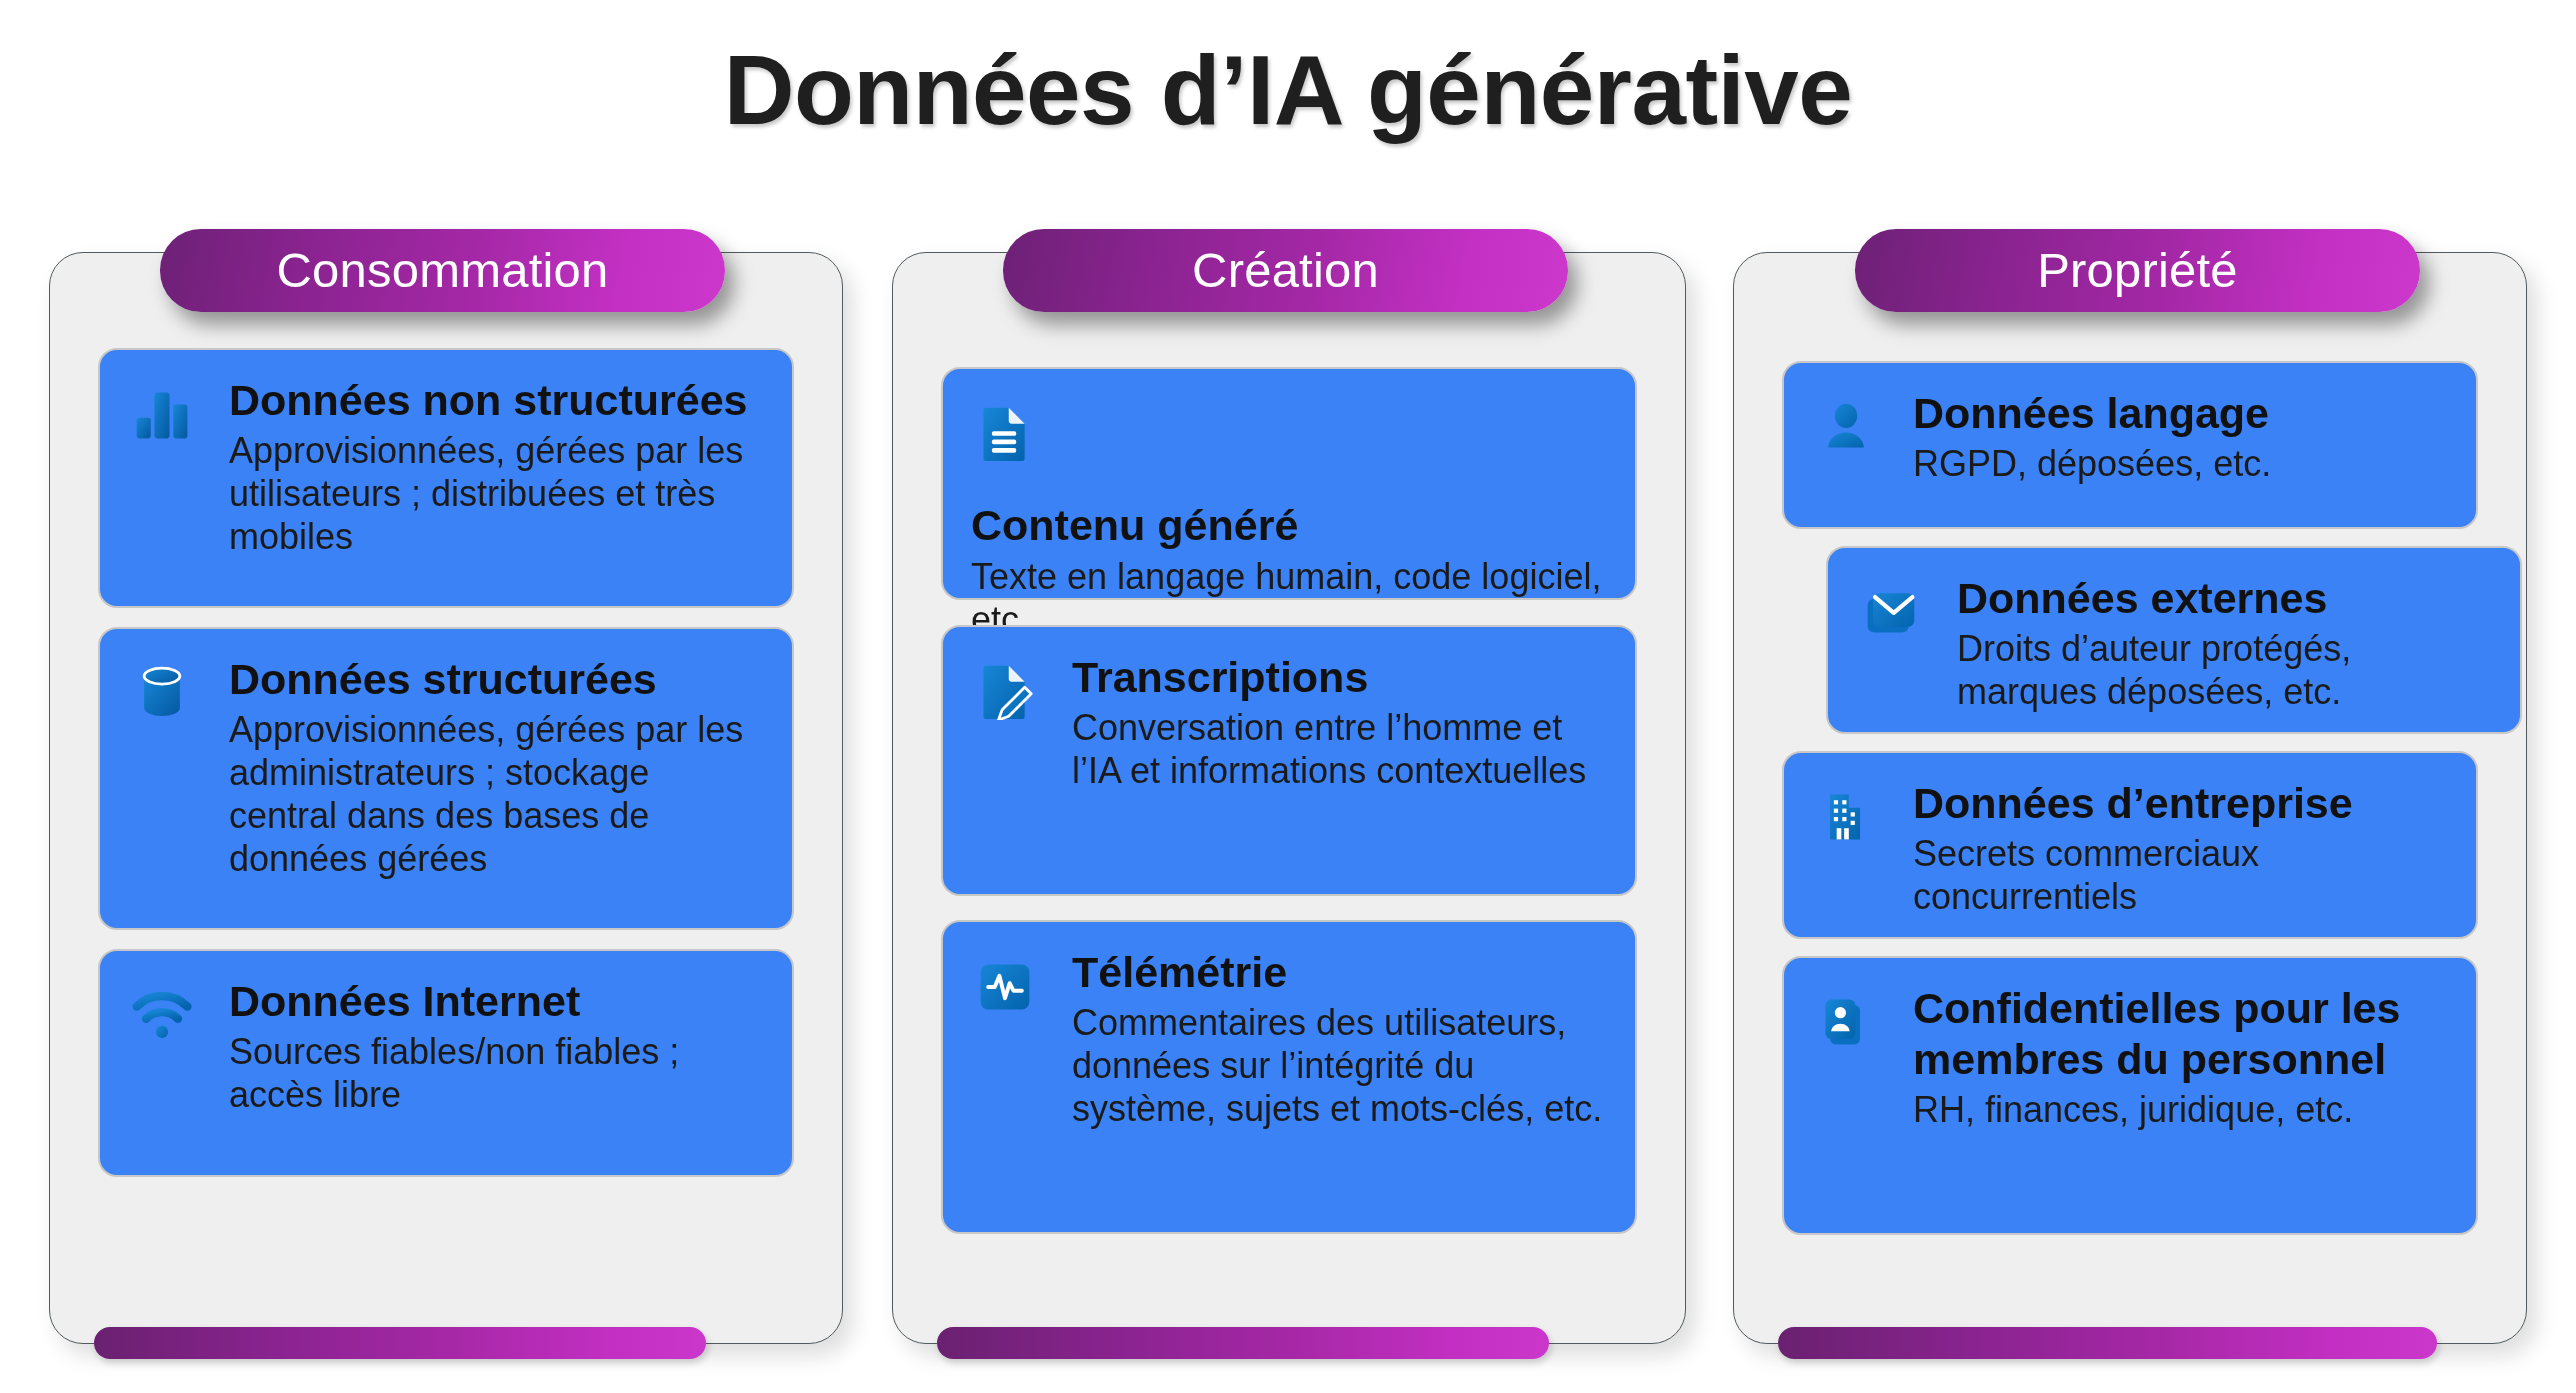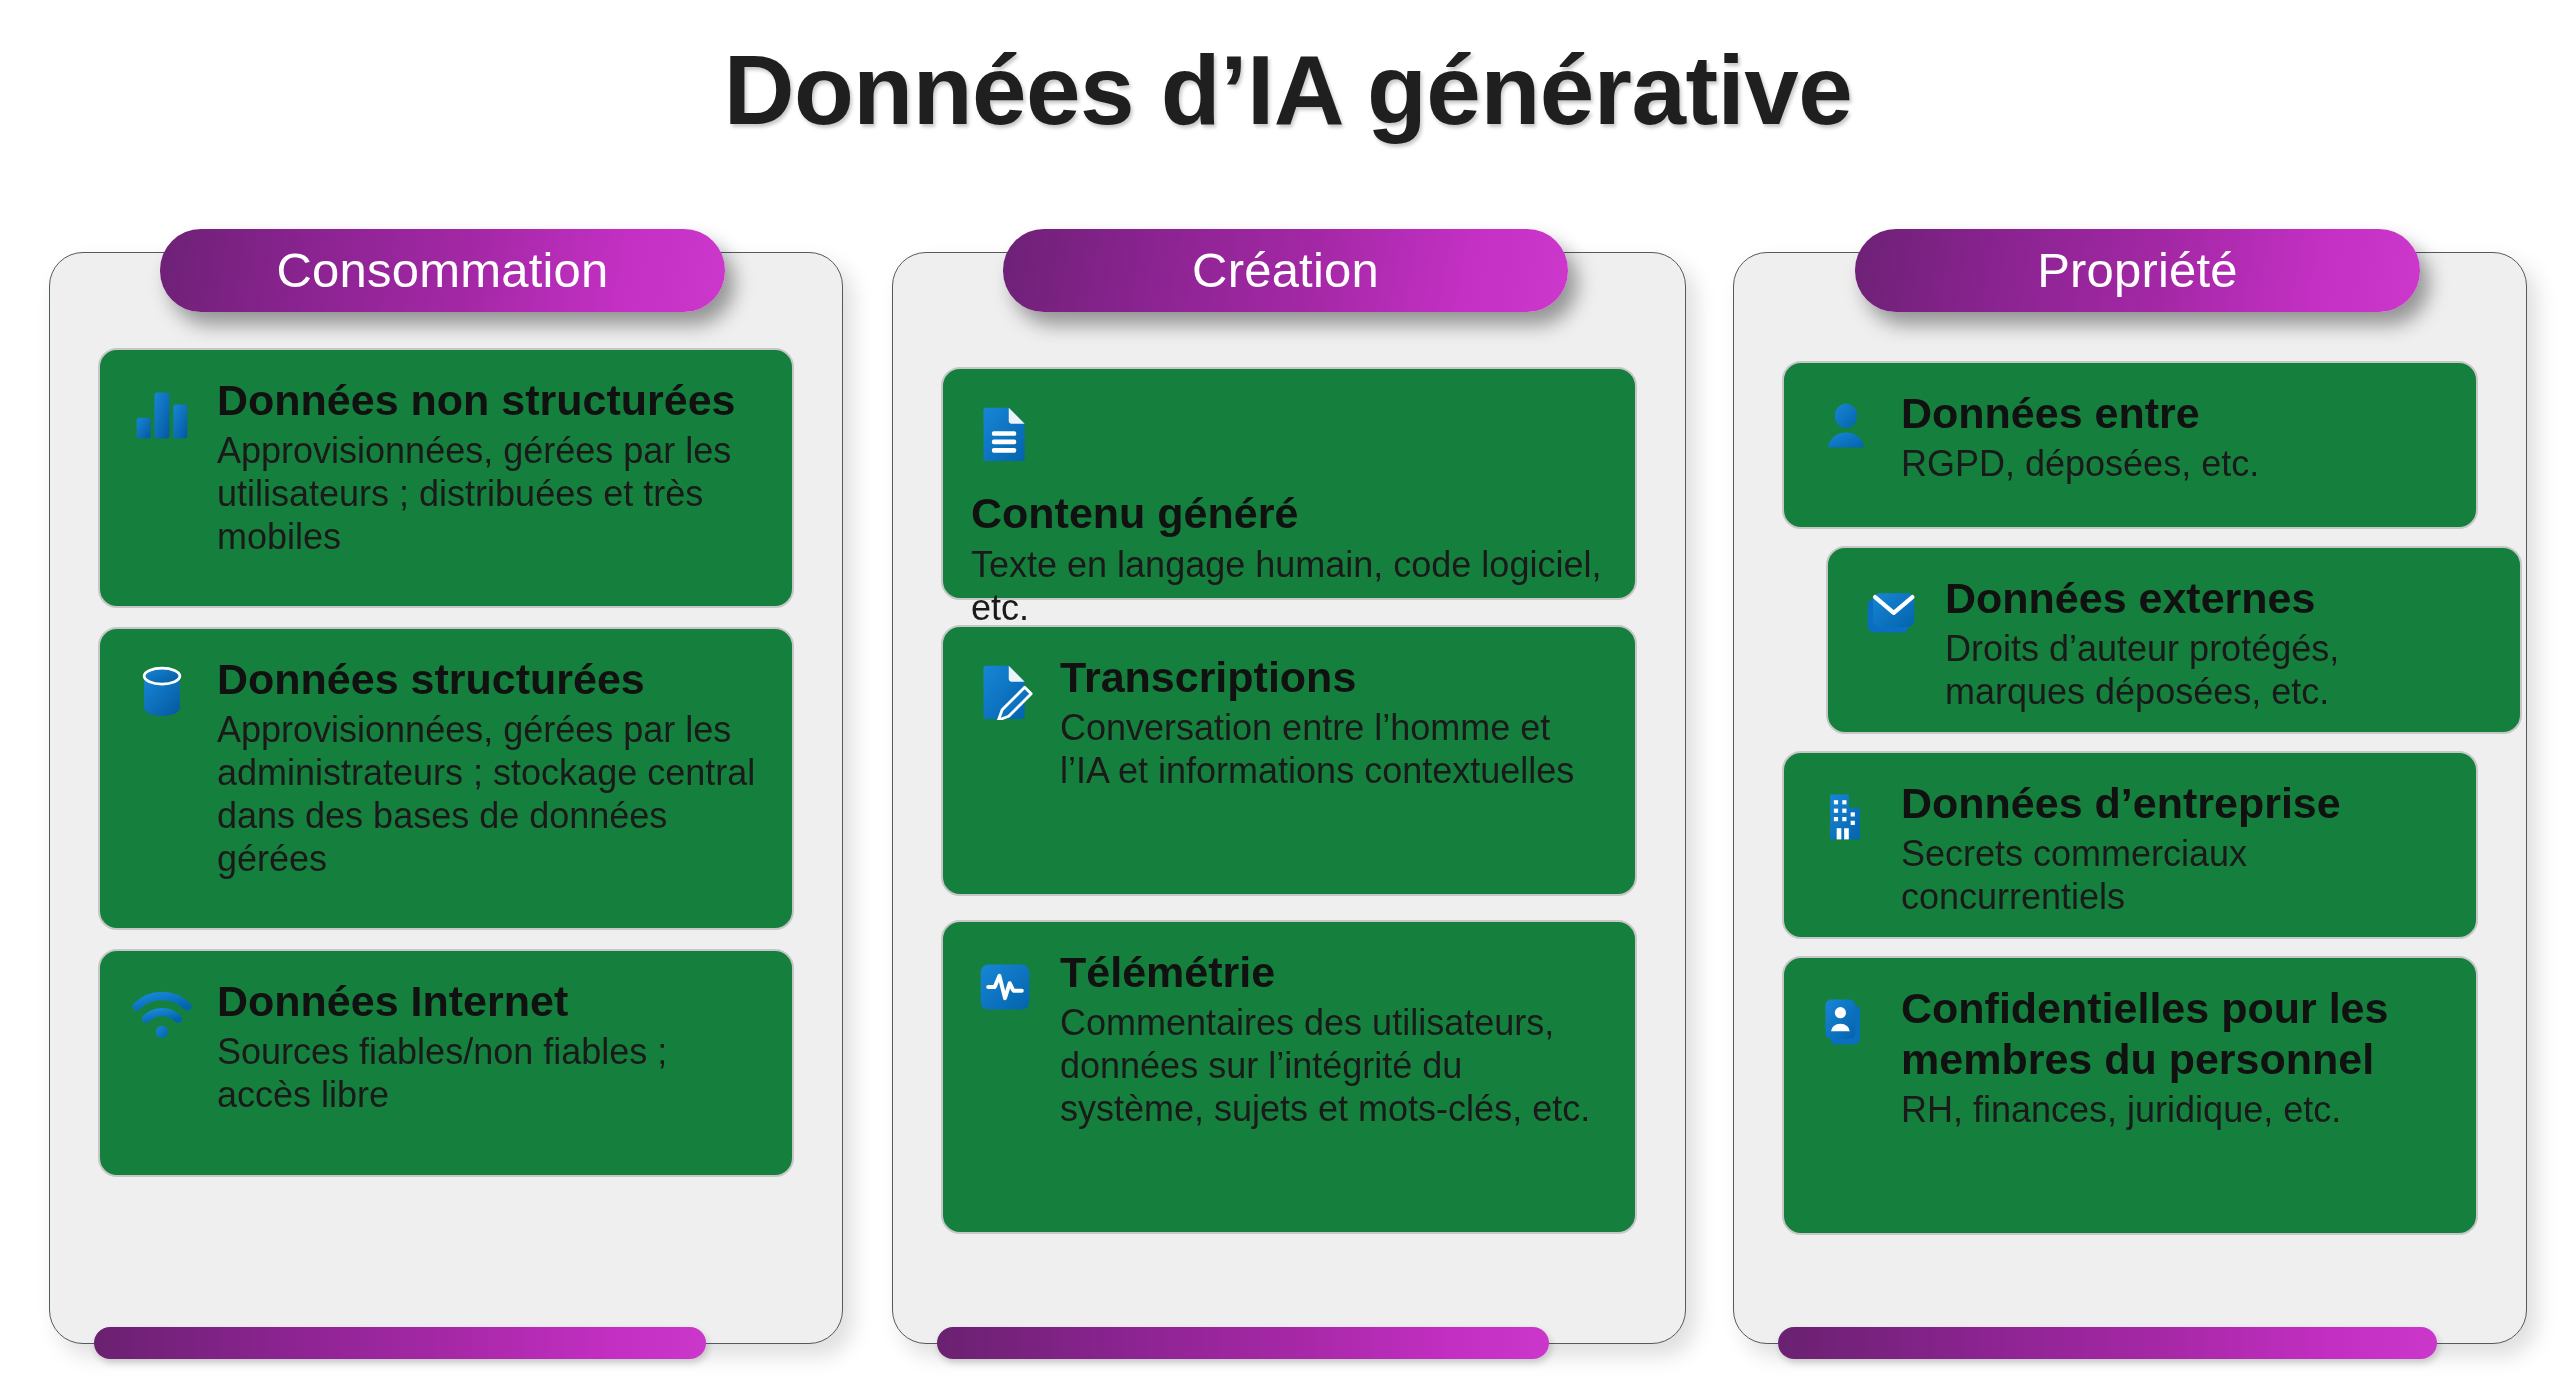--- a/index.html
+++ b/index.html
@@ -101,27 +101,27 @@
     left: 49px;
     right: 49px;
     bottom: 0;
     z-index: 2;
   }
 
   .card {
     position: absolute;
     left: 0;
     width: 100%;
-    background: #15803d;
+    background: #3b82f6;
     border: 2.8px solid #c7c7c7;
     border-radius: 19px;
     padding: 24.5px 32px 26px 28px;
     display: flex;
     align-items: flex-start;
-    gap: 21px;
+    gap: 33px;
   }
 
   .icon-wrap {
     flex: 0 0 auto;
     width: 68px;
     height: 68px;
     display: flex;
     align-items: center;
     justify-content: center;
     margin-top: 5.6px;
@@ -332,21 +332,21 @@
                   <linearGradient id="g-person" x1="0" y1="0" x2="1" y2="1">
                 <stop offset="0" stop-color="#1786d6"></stop>
                     <stop offset="1" stop-color="#0463ad"></stop>
               </linearGradient>
                 </defs>
               <ellipse cx="30" cy="18" rx="12" ry="13" fill="url(#g-person)"></ellipse>
               <path d="M11 52 a19 16 0 0 1 38 0 Z" fill="url(#g-person)"></path>
             </svg>
           </span>
           <div class="card-body">
-            <div class="card-title">Données entre</div>
+            <div class="card-title">Données langage</div>
             <div class="card-desc">RGPD, déposées, etc.</div>
           </div>
         </div>
 
         <div class="card" style="top:198px; height:188px;margin-left:44px;">
           <span class="icon-wrap">
             <svg width="56" height="56" viewBox="0 0 60 60">
               <defs>
                   <linearGradient id="g-mail" x1="0" y1="0" x2="1" y2="1">
                 <stop offset="0" stop-color="#1786d6"></stop>

